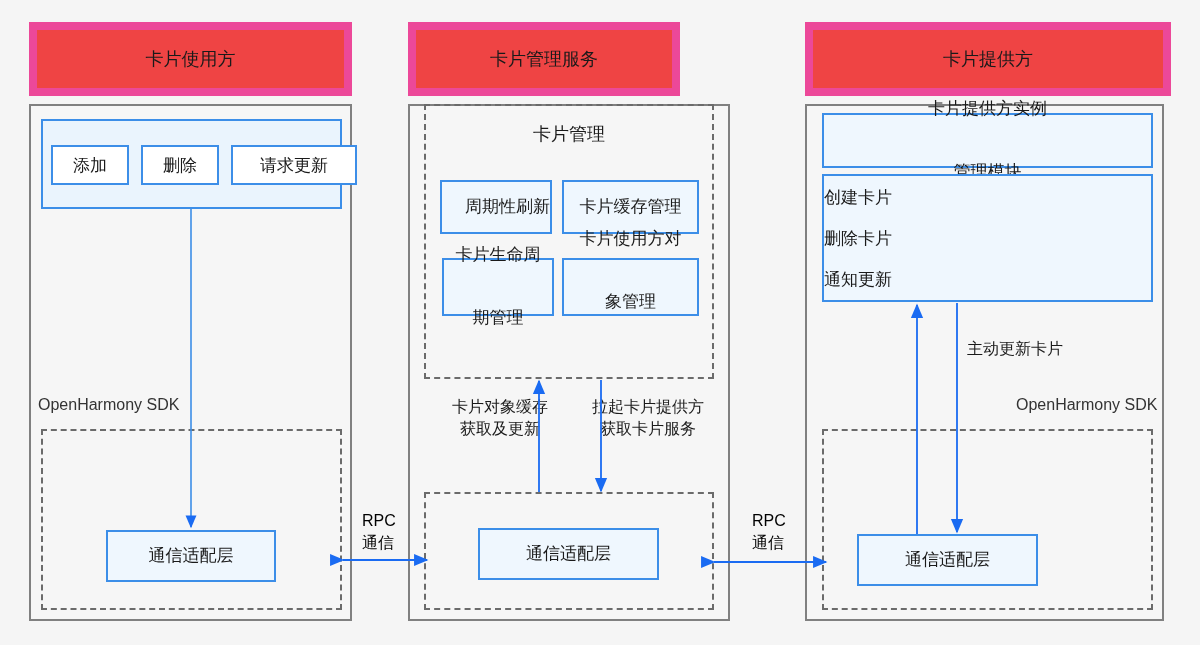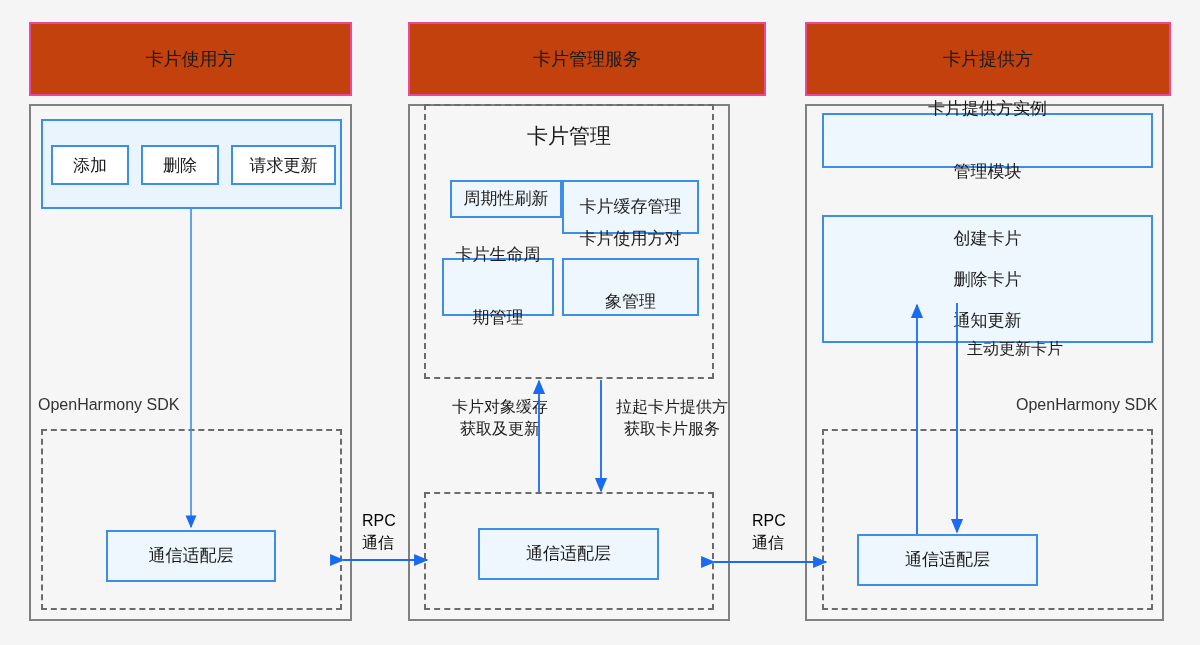--- a/index.html
+++ b/index.html
@@ -11,22 +11,22 @@
     position: relative;
     width: 1200px;
     height: 645px;
     background: #f5f5f5;
     font-family: "Liberation Sans", "DejaVu Sans", sans-serif;
     overflow: hidden;
   }
   .col-header {
     position: absolute;
     box-sizing: border-box;
-    border: 2px solid #ec4899;
-    background: #c2410c;
+    border: 8px solid #ec4899;
+    background: #ef4444;
     display: flex;
     align-items: center;
     justify-content: center;
     font-size: 18px;
     color: #1a1a1a;
   }
   .col-body {
     position: absolute;
     box-sizing: border-box;
     border: 2px solid #808080;
@@ -35,21 +35,21 @@
   .dashed-box {
     position: absolute;
     box-sizing: border-box;
     border: 2px dashed #6b6b6b;
     background: transparent;
   }
   .dashed-title {
     position: absolute;
     width: 100%;
     text-align: center;
-    font-size: 21px;
+    font-size: 18px;
     color: #1a1a1a;
   }
   .sdk-label {
     position: absolute;
     font-size: 16px;
     color: #333;
     white-space: nowrap;
   }
   .blue-panel {
     position: absolute;
@@ -83,25 +83,23 @@
     font-size: 17px;
     color: #1a1a1a;
   }
   .stack-box {
     position: absolute;
     box-sizing: border-box;
     border: 2px solid #3c8ee8;
     background: #eff7fe;
     display: flex;
     flex-direction: column;
-    align-items: center;
     justify-content: center;
     font-size: 17px;
     color: #1a1a1a;
-    margin-top: 41px;
   }
   .stack-box > div { margin: 9px 0; }
   .arrow-label {
     position: absolute;
     font-size: 16px;
     color: #1a1a1a;
     line-height: 1.4;
     white-space: nowrap;
   }
   .rpc-label {
@@ -133,65 +131,65 @@
   <div class="col-body" style="left:29px; top:104px; width:323px; height:517px;"></div>
 
   <div class="blue-panel" style="left:41px; top:119px; width:301px; height:90px;"></div>
 
   <div class="white-box" style="left:51px; top:145px; width:78px; height:40px;">
     <span>添加</span>
   </div>
   <div class="white-box" style="left:141px; top:145px; width:78px; height:40px;">
     <span>删除</span>
   </div>
-  <div class="white-box" style="left:231px; top:145px; width:105px; height:40px;">
+  <div class="white-box" style="left:231px; top:145px; width:126px; height:40px;">
     <span>请求更新</span>
   </div>
 
   <div class="sdk-label" style="left:38px; top:396px;">
     <span>OpenHarmony SDK</span>
   </div>
 
   <div class="dashed-box" style="left:41px; top:429px; width:301px; height:181px;"></div>
 
   <div class="blue-box" style="left:106px; top:530px; width:170px; height:52px;">
     <span>通信适配层</span>
   </div>
 
-  <div class="col-header" style="left:408px; top:22px; width:358px; height:74px;">
+  <div class="col-header" style="left:408px; top:22px; width:272px; height:74px;">
     <span>卡片管理服务</span>
   </div>
 
   <div class="col-body" style="left:408px; top:104px; width:322px; height:517px;"></div>
 
   <div class="dashed-box" style="left:424px; top:104px; width:290px; height:275px;">
     <div class="dashed-title" style="top:16px;">卡片管理</div>
   </div>
 
-  <div class="blue-box" style="left:450px; top:180px; width:112px; height:38px;">
+  <div class="blue-box" style="left:440px; top:180px; width:112px; height:54px;justify-content:flex-end;">
     <span>周期性刷新</span>
   </div>
   <div class="blue-box" style="left:562px; top:180px; width:137px; height:54px;">
     <span>卡片缓存管理</span>
   </div>
   <div class="blue-box" style="left:442px; top:258px; width:112px; height:58px; flex-direction:column;">
     <span>卡片生命周</span>
     <span>期管理</span>
   </div>
   <div class="blue-box" style="left:562px; top:258px; width:137px; height:58px; flex-direction:column;justify-content:flex-end;">
     <span>卡片使用方对</span>
     <span>象管理</span>
   </div>
 
   <div class="arrow-label" style="left:452px; top:396px; text-align:center;">
     <div>卡片对象缓存</div>
     <div>获取及更新</div>
   </div>
 
-  <div class="arrow-label" style="left:592px; top:396px; text-align:center;margin-left:24px;">
+  <div class="arrow-label" style="left:592px; top:396px; text-align:center;">
     <div>拉起卡片提供方</div>
     <div>获取卡片服务</div>
   </div>
 
   <div class="dashed-box" style="left:424px; top:492px; width:290px; height:118px;"></div>
 
   <div class="blue-box" style="left:478px; top:528px; width:181px; height:52px;">
     <span>通信适配层</span>
   </div>
 

